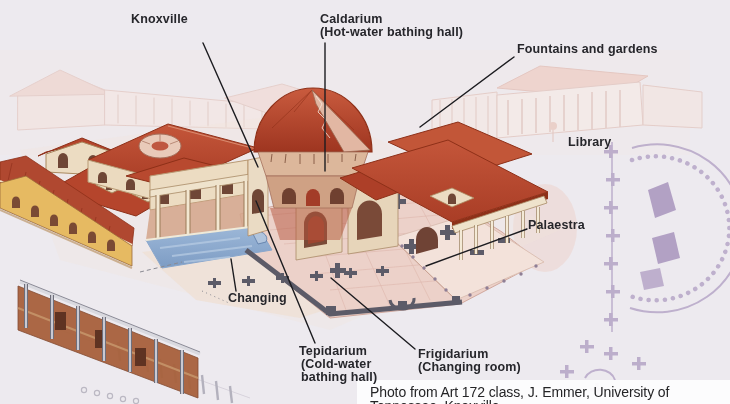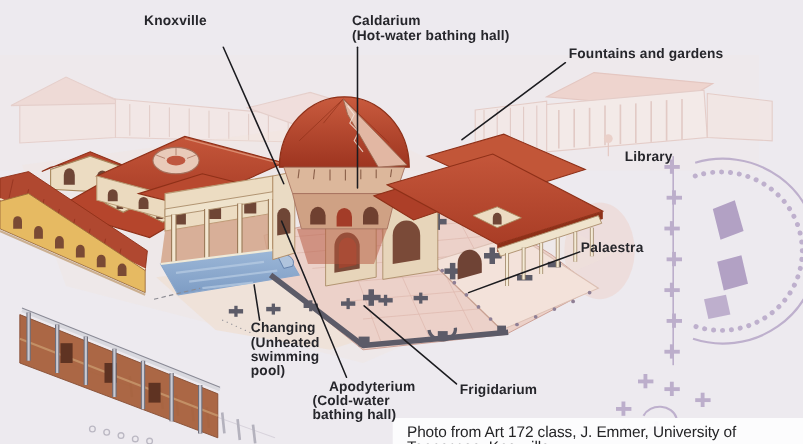--- a/index.html
+++ b/index.html
@@ -395,25 +395,23 @@
 <div class="lbl" style="left:517px;top:43px">Fountains and gardens</div>
 
 <div class="lbl" style="left:320px;top:26px">(Hot-water bathing hall)</div>
 
 <div class="lbl" style="left:568px;top:136px">Library</div>
 
 <div class="lbl" style="left:528px;top:219px">Palaestra</div>
 
 
 <div class="lbl" style="left:228px;top:292px">Changing</div>
-<div class="lbl" style="left:228px;top:305px">(Unheated
-swimming
-pool)</div>
-
-<div class="lbl" style="left:299px;top:345px">Apodyterium</div>
-<div class="lbl" style="left:284px;top:358px">(Cold-water
+
+<div class="lbl" style="left:299px;top:345px">Tepidarium</div>
+<div class="lbl" style="left:301px;top:358px">(Cold-water
 bathing hall)</div>
 
 <div class="lbl" style="left:418px;top:348px">Frigidarium</div>
+<div class="lbl" style="left:418px;top:361px">(Changing room)</div>
 
 <div class="credit">Photo from Art 172 class, J. Emmer, University of Tennessee, Knoxville</div>
 
 </div>
 
 </body></html>

